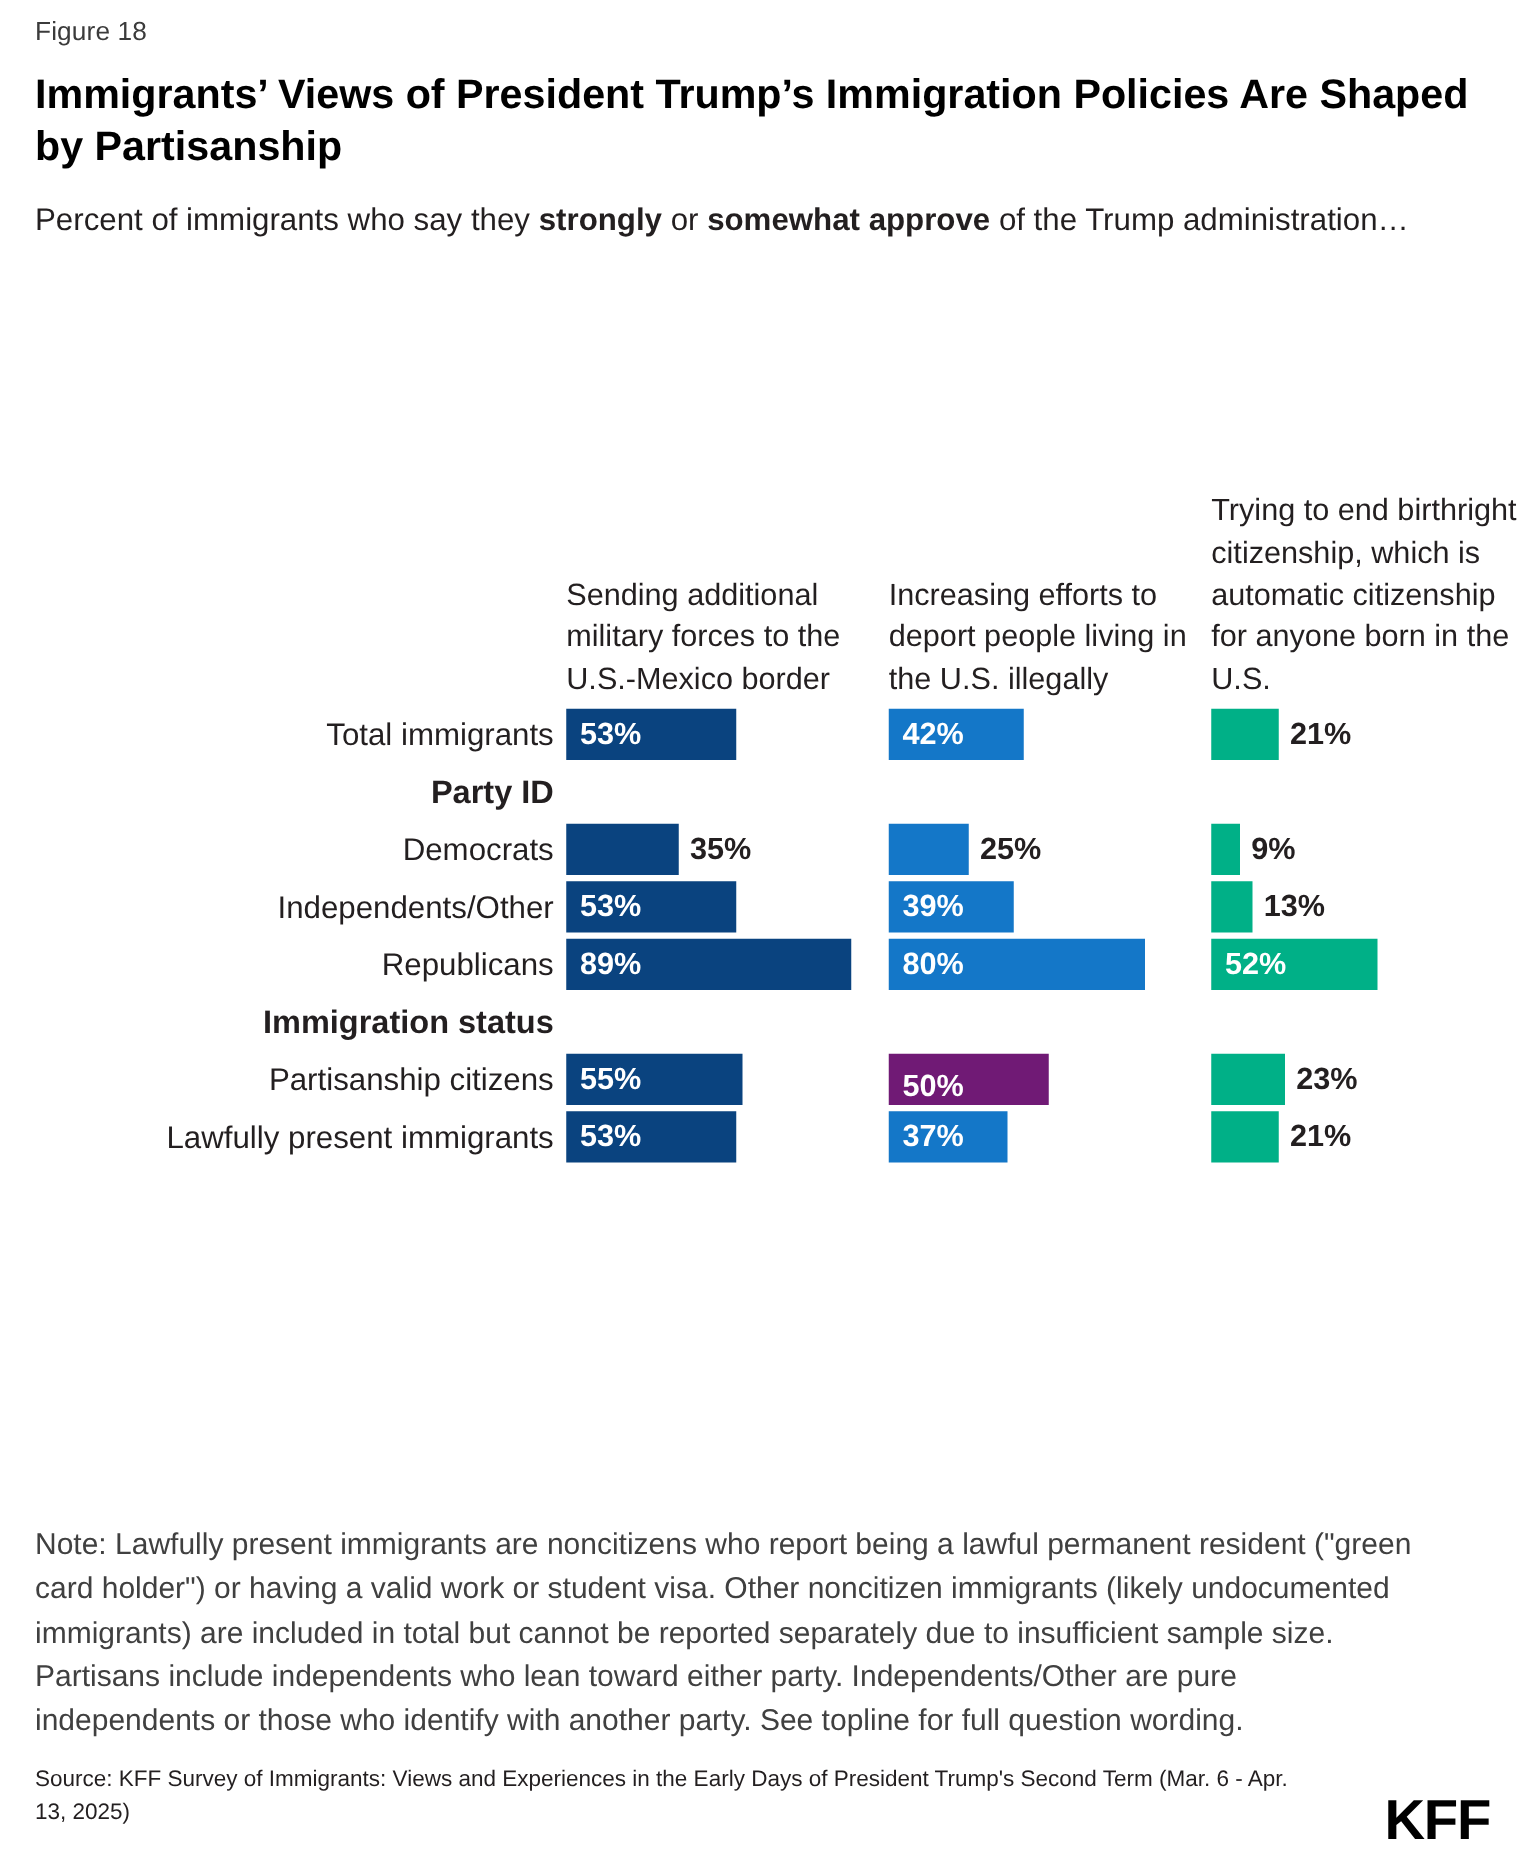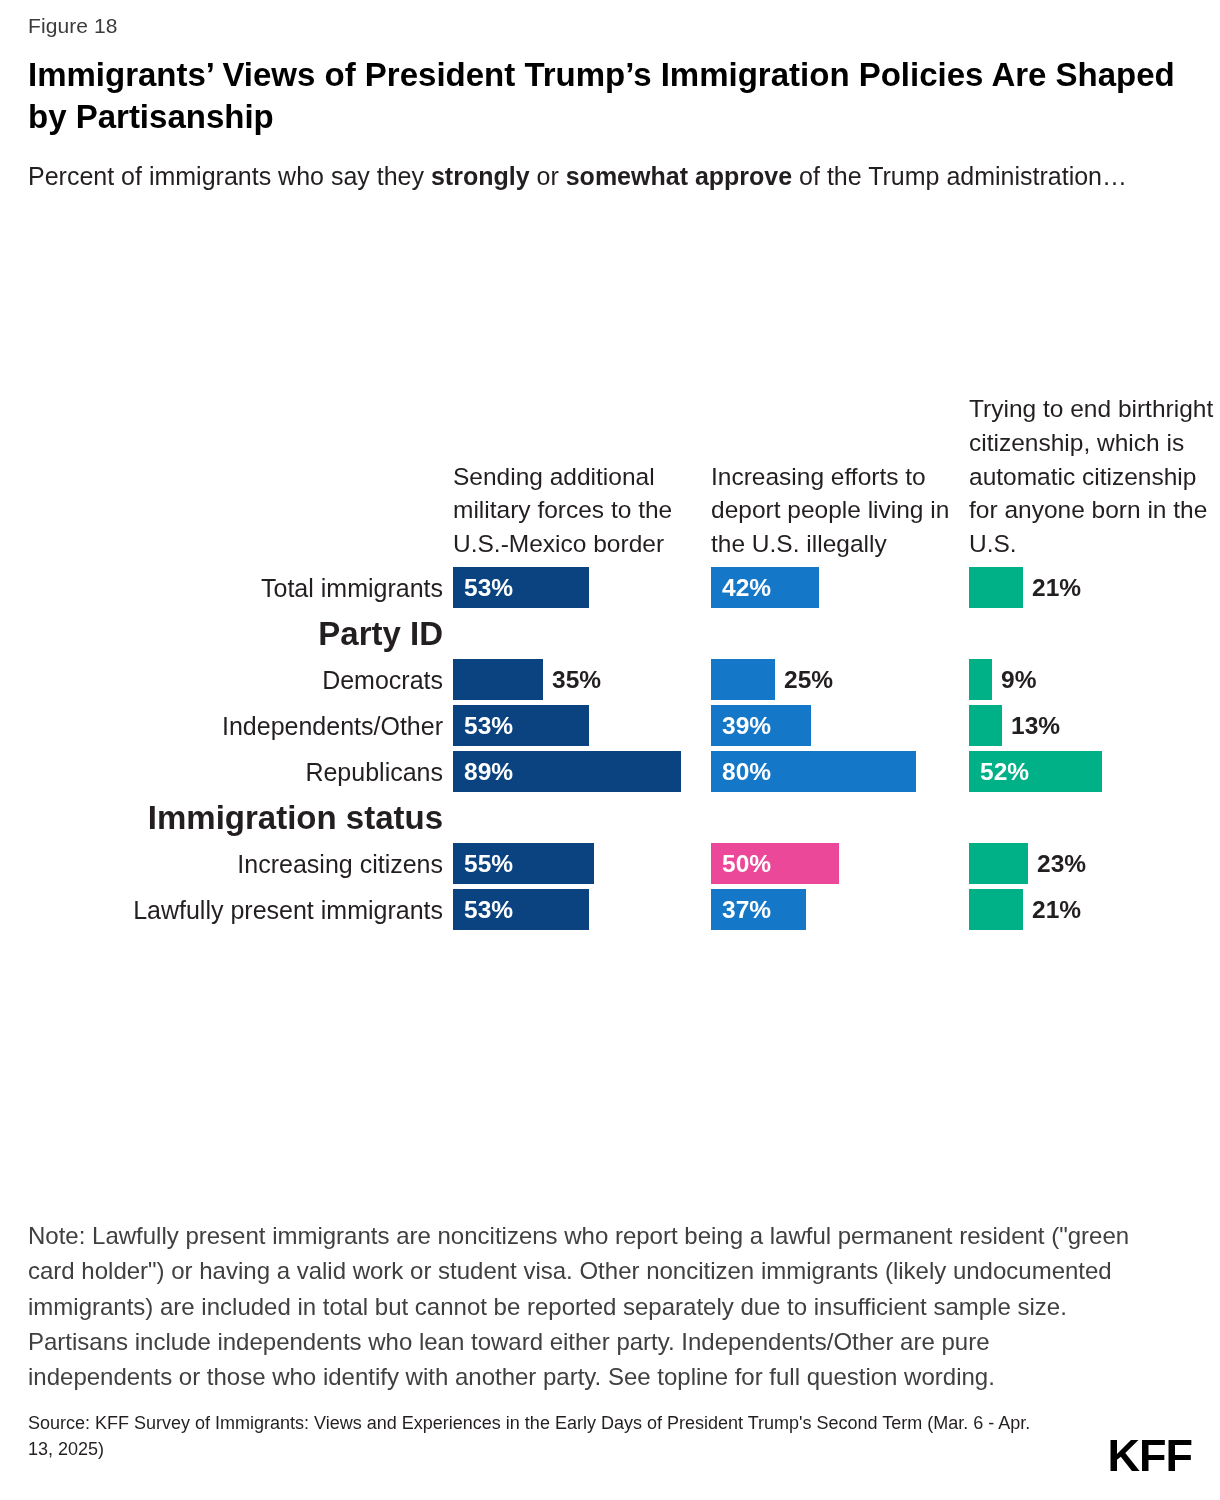--- a/index.html
+++ b/index.html
@@ -82,21 +82,21 @@
     width: 425px;
     flex: 0 0 425px;
     font-size: 25px;
     color: #231f20;
     line-height: 1.2;
     padding-right: 10px;
     text-align: right;
   }
   .section-label {
     font-weight: bold;
-    font-size: 33px;
+    font-size: 26px;
     color: #231f20;
   }
   .cell {
     flex: 0 0 258px;
     width: 258px;
     position: relative;
     height: 46px;
     display: flex;
     align-items: center;
   }
@@ -260,28 +260,28 @@
       </div>
 
       <div class="row section">
         <div class="row-label section-label">Immigration status</div>
         <div class="cell"></div>
         <div class="cell"></div>
         <div class="cell"></div>
       </div>
 
       <div class="row">
-        <div class="row-label">Increasing citizens</div>
+        <div class="row-label">Partisanship citizens</div>
         <div class="cell">
           <div class="bar" style="width:141px;background:#0a437f;">
             <span class="inside">55%</span>
           </div>
         </div>
         <div class="cell">
-          <div class="bar" style="width:128px;background:#ec4899;">
+          <div class="bar" style="width:128px;background:#701a75;align-items:flex-end;">
             <span class="inside">50%</span>
           </div>
         </div>
         <div class="cell">
           <div class="bar" style="width:59px;background:#00b087;">
             <span class="outside">23%</span>
           </div>
         </div>
       </div>
 

